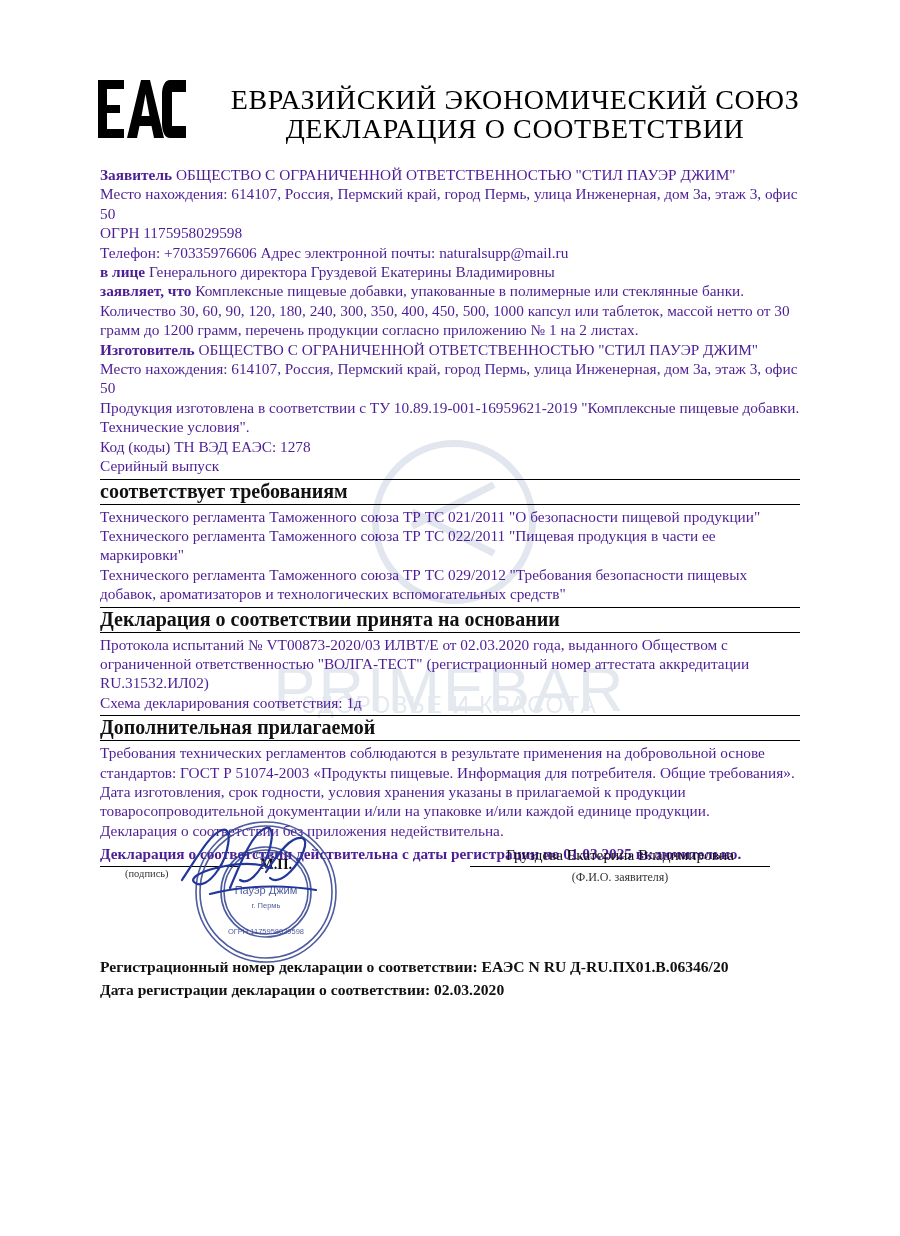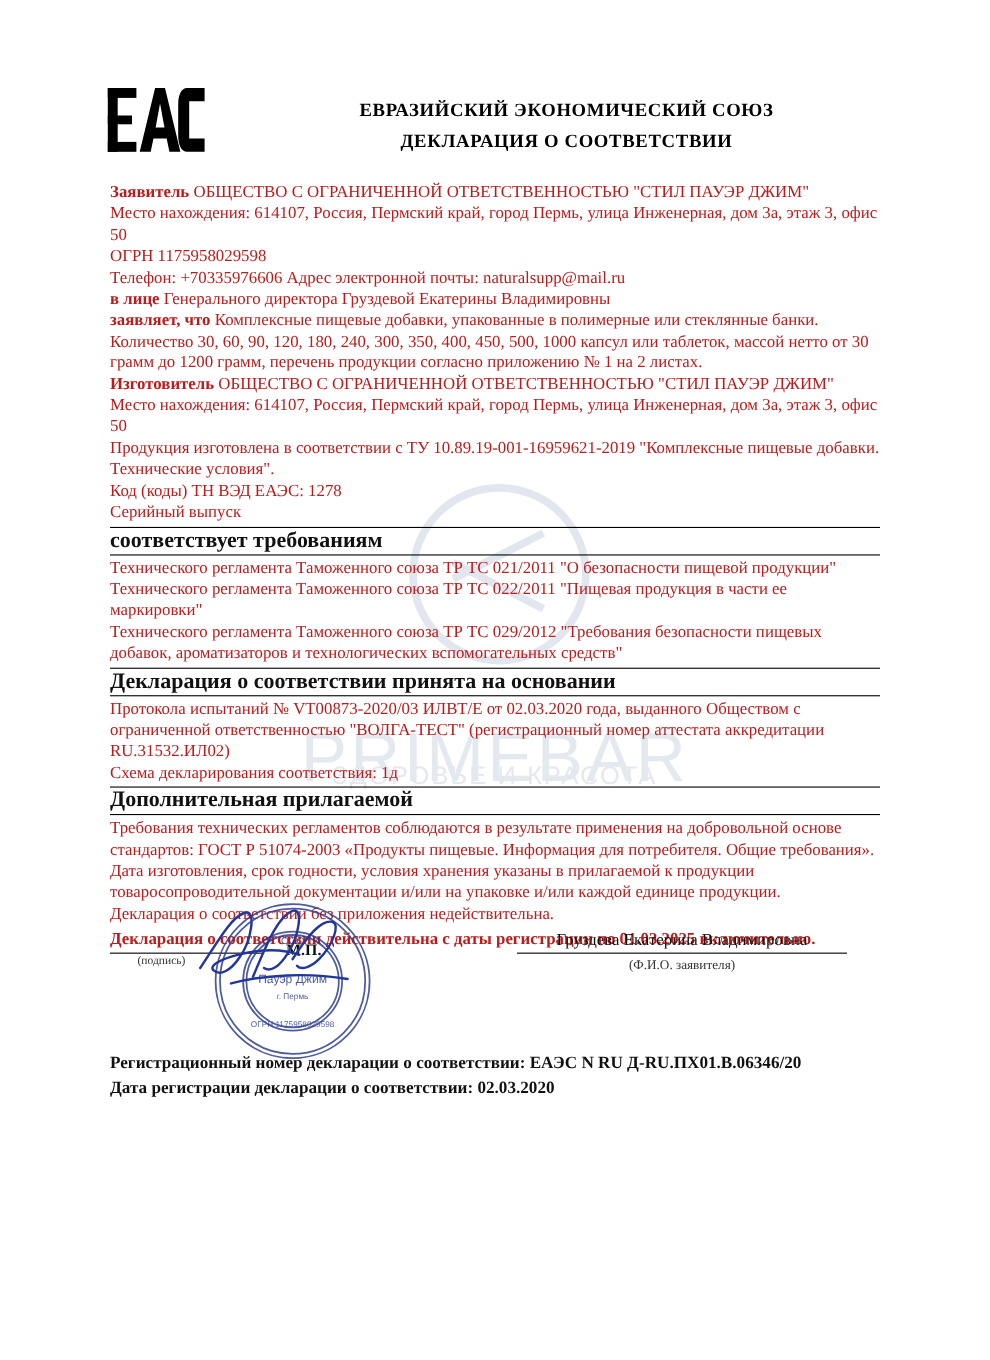--- a/index.html
+++ b/index.html
@@ -96,38 +96,38 @@
   .eac-mark svg { display: block; }
 
   .title-block {
     position: absolute;
     left: 210px; top: 85px;
     width: 610px;
     text-align: center;
   }
   .title-line {
     font-family: "Liberation Serif", serif;
-    font-weight: bold;
-    font-size: 17px;
+    font-weight: normal;
+    font-size: 28px;
     letter-spacing: 0.6px;
     line-height: 29px;
     color: #000;
   }
 
   .body-block {
     position: absolute;
     left: 100px;
     top: 165px;
     width: 700px;
   }
 
   .row {
     font-size: 15.3px;
     line-height: 19.4px;
-    color: #b91c1c;
+    color: #4c1d95;
     margin: 0;
     padding: 0;
   }
   .b { font-weight: bold; }
 
   hr.sep {
     border: none;
     border-top: 1px solid #000;
     margin: 3px 0 2px 0;
     height: 0;

